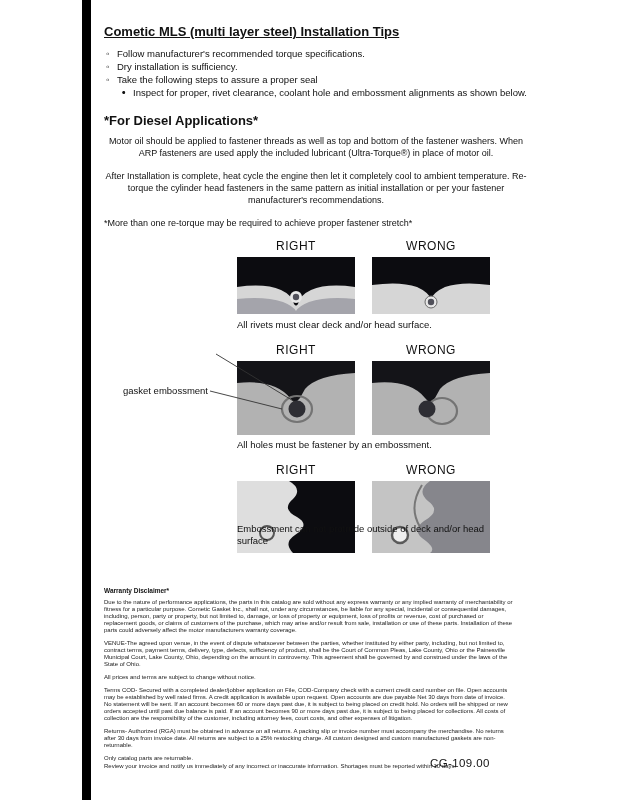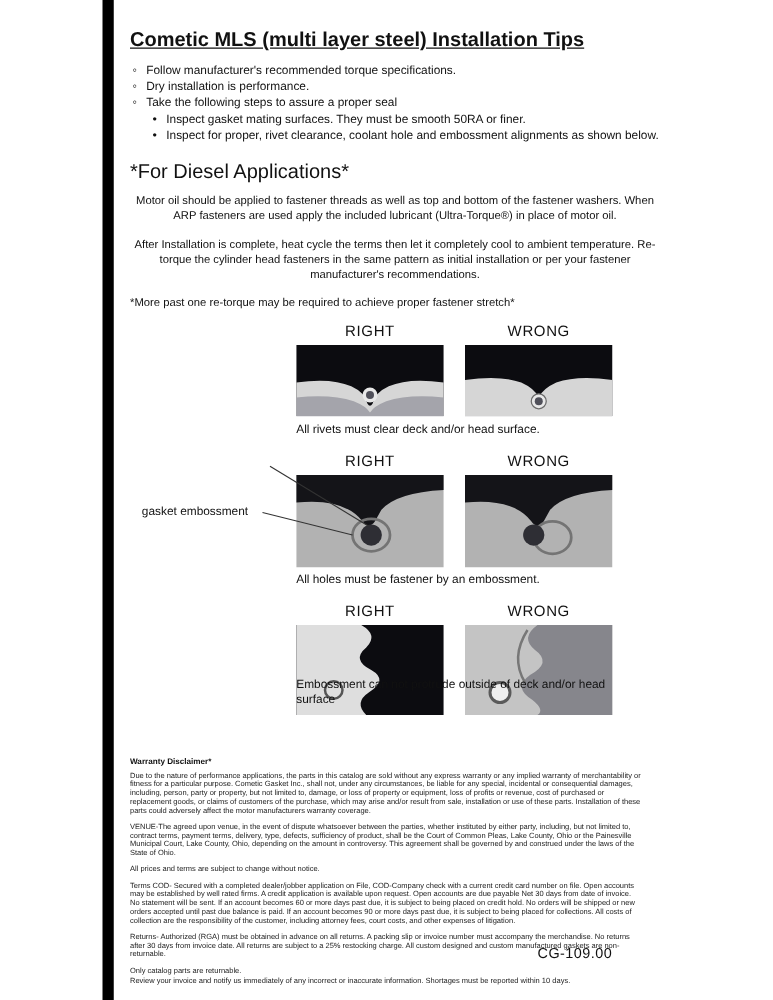--- a/index.html
+++ b/index.html
@@ -2,30 +2,30 @@
 <html><head>
 <meta charset="utf-8">
 <style>
   * { margin:0; padding:0; box-sizing:border-box; }
   html,body { background:#ffffff; }
   body { font-family:"Liberation Sans", sans-serif; color:#111; }
   .page { position:relative; width:618px; height:800px; background:#fff; overflow:hidden; }
   .scan-edge { position:absolute; left:82px; top:0; width:9px; height:100%; background:#000; }
   .content { position:absolute; left:0; top:0; width:618px; }
 
-  .title { font-size:16px; font-weight:bold; text-decoration:underline; margin:24px 0 8px 104px; }
+  .title { font-size:13px; font-weight:bold; text-decoration:underline; margin:24px 0 8px 104px; }
 
   .tips { margin-left:106px; font-size:9.5px; }
   .tip { position:relative; padding-left:11px; line-height:13px; }
   .marker { position:absolute; left:0; top:0; }
   .marker.ring::before { content:"◦"; font-size:10px; }
   .subtips { margin-left:122px; font-size:9.5px; }
   .subtips .marker.dot::before { content:"•"; font-size:10px; }
 
-  .diesel-heading { font-size:16px; font-weight:normal; margin:14px 0 7px 104px; }
+  .diesel-heading { font-size:13px; font-weight:bold; margin:14px 0 7px 104px; }
   .para { font-size:9px; line-height:12px; margin:0 0 11px 104px; width:424px;text-align:center; }
   .note { font-size:9px; line-height:12px; margin:2px 0 0 104px; width:424px; }
 
   .diagrams { position:relative; width:542px; height:332px; margin-top:10px; }
   .dlabel { position:absolute; width:118px; text-align:center; font-size:12px; letter-spacing:0.5px; }
   .dpanel { position:absolute; width:118px; }
   .dpanel svg { display:block; }
   .dcaption { position:absolute; font-size:9.5px; line-height:12px; width:270px; }
   .callout { position:absolute; font-size:9.5px; line-height:12px; text-align:right; width:104px; }
   .connectors { position:absolute; left:0; top:0; pointer-events:none; }
@@ -41,32 +41,32 @@
 <body>
 
 <div class="page">
   <div class="scan-edge"></div>
 
   <div class="content">
     <div class="title">Cometic MLS (multi layer steel) Installation Tips</div>
 
     <div class="tips">
       <div class="tip"><span class="marker ring"></span><span>Follow manufacturer's recommended torque specifications.</span></div>
-      <div class="tip"><span class="marker ring"></span><span>Dry installation is performance.</span></div>
+      <div class="tip"><span class="marker ring"></span><span>Dry installation is sufficiency.</span></div>
       <div class="tip"><span class="marker ring"></span><span>Take the following steps to assure a proper seal</span></div>
     </div>
     <div class="subtips">
-      <div class="tip"><span class="marker dot"></span><span>Inspect gasket mating surfaces.  They must be smooth 50RA or finer.</span></div>
+      <div class="tip"><span class="marker dot"></span></div>
       <div class="tip"><span class="marker dot"></span><span>Inspect for proper, rivet clearance, coolant hole and embossment alignments as shown below.</span></div>
     </div>
 
     <div class="diesel-heading">*For Diesel Applications*</div>
     <div class="para">Motor oil should be applied to fastener threads as well as top and bottom of the fastener washers. When ARP fasteners are used apply the included lubricant (Ultra-Torque®) in place of motor oil.</div>
-    <div class="para">After Installation is complete, heat cycle the terms then let it completely cool to ambient temperature. Re-torque the cylinder head fasteners in the same pattern as initial installation or per your fastener manufacturer's recommendations.</div>
-    <div class="note">*More past one re-torque may be required to achieve proper fastener stretch*</div>
+    <div class="para">After Installation is complete, heat cycle the engine then let it completely cool to ambient temperature. Re-torque the cylinder head fasteners in the same pattern as initial installation or per your fastener manufacturer's recommendations.</div>
+    <div class="note">*More than one re-torque may be required to achieve proper fastener stretch*</div>
 
     <div class="diagrams">
 
       <div class="dlabel" style="left:237px; top:0;">RIGHT</div>
       <div class="dlabel" style="left:372px; top:0;">WRONG</div>
       <div class="dpanel" style="left:237px; top:18px;">
         <svg width="118" height="57" viewBox="0 0 118 57">
           <rect width="118" height="57" fill="#0c0c10"></rect>
           <path d="M0,57 L0,30 Q28,26 44,33 Q55,38 57,47 Q59,50 61,47 Q63,38 74,33 Q90,26 118,30 L118,57 Z" fill="#d6d6d6"></path>
           <path d="M0,57 L0,42 Q28,39 46,45 Q56,49 59,54 Q62,49 72,45 Q90,39 118,42 L118,57 Z" fill="#a4a4ab"></path>
@@ -95,21 +95,21 @@
         </svg>
       </div>
       <div class="dpanel" style="left:372px; top:122px;">
         <svg width="118" height="74" viewBox="0 0 118 74">
           <rect width="118" height="74" fill="#b2b2b2"></rect>
           <path d="M0,0 H118 V12 Q80,14 68,28 L63,37 Q58,44 53,37 Q38,18 0,22 Z" fill="#141418"></path>
           <ellipse cx="70" cy="50" rx="15" ry="13" fill="none" stroke="#747474" stroke-width="2.2"></ellipse>
           <circle cx="55" cy="48" r="8.5" fill="#2e2e34"></circle>
         </svg>
       </div>
-      <div class="callout" style="left:104px; top:146px;text-align:center;">
+      <div class="callout" style="left:104px; top:146px;">
         <div>gasket embossment</div>
       </div>
       <svg class="connectors" width="618" height="332">
         <line x1="216" y1="115" x2="295" y2="163" stroke="#333" stroke-width="0.9"></line>
         <line x1="210" y1="152" x2="282" y2="170" stroke="#333" stroke-width="0.9"></line>
       </svg>
       <div class="dcaption" style="left:237px; top:200px;">All holes must be fastener by an embossment.</div>
 
       <div class="dlabel" style="left:237px; top:224px;">RIGHT</div>
       <div class="dlabel" style="left:372px; top:224px;">WRONG</div>

